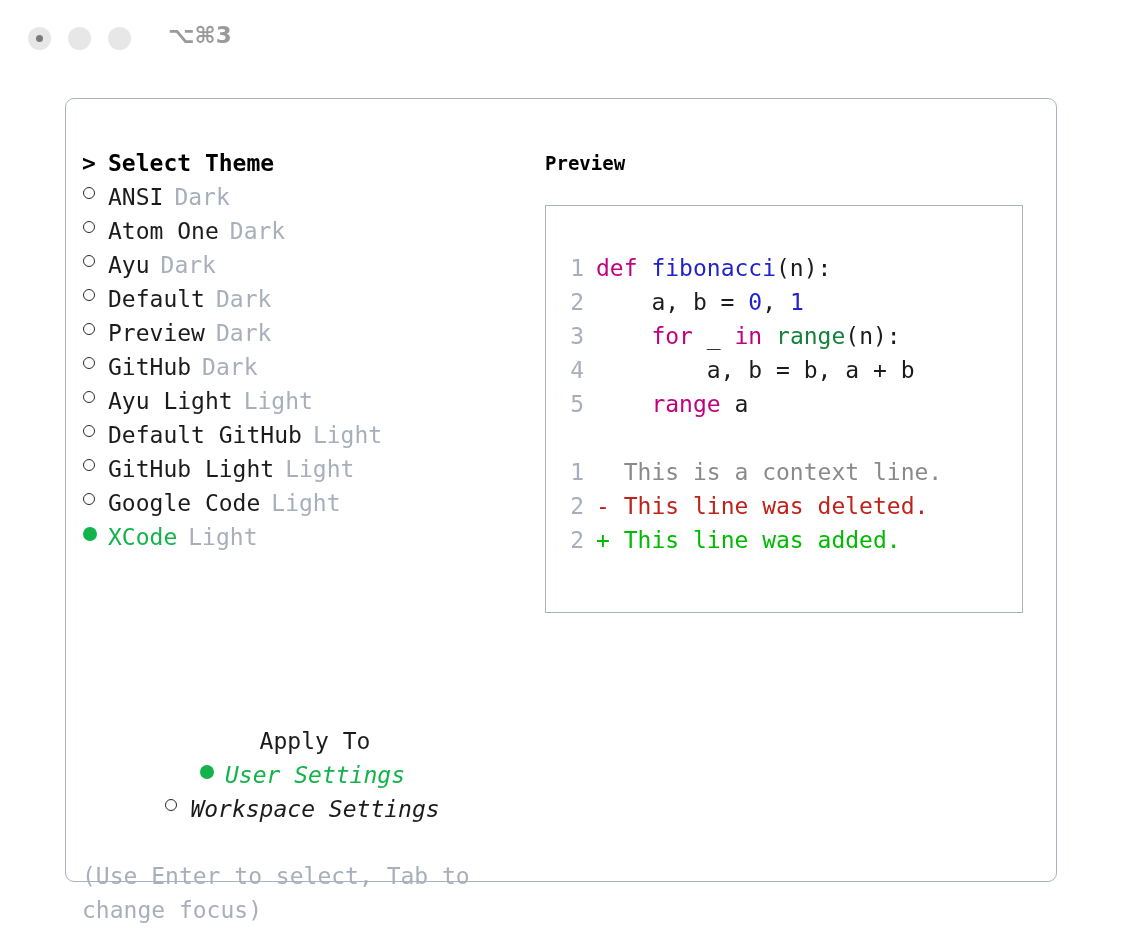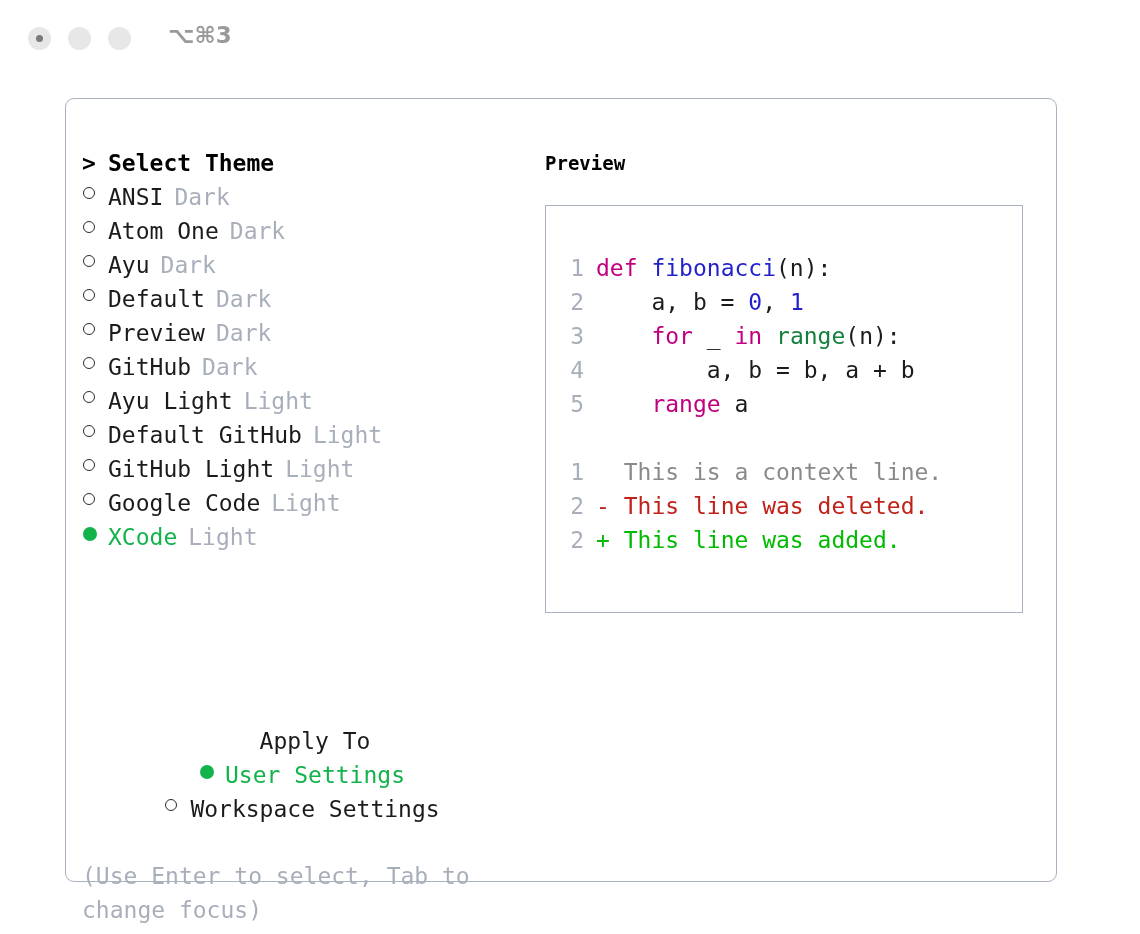--- a/index.html
+++ b/index.html
@@ -136,21 +136,21 @@
     position: absolute;
     left: 16px;
     top: 625px;
     width: 440px;
     text-align: center;
   }
   .apply-label {
     padding-left: 26px;
     color: #1b1b1b;
   }
-  .apply-name { color: #1b1b1b; }
+  .apply-name { color: #1b1b1b; font-style: italic; }
   .apply-name.selected { color: #13b34c; }
 
   
   #hint {
     position: absolute;
     left: 16px;
     top: 760px;
     width: 420px;
     font-size: 23px;
     line-height: 34px;

